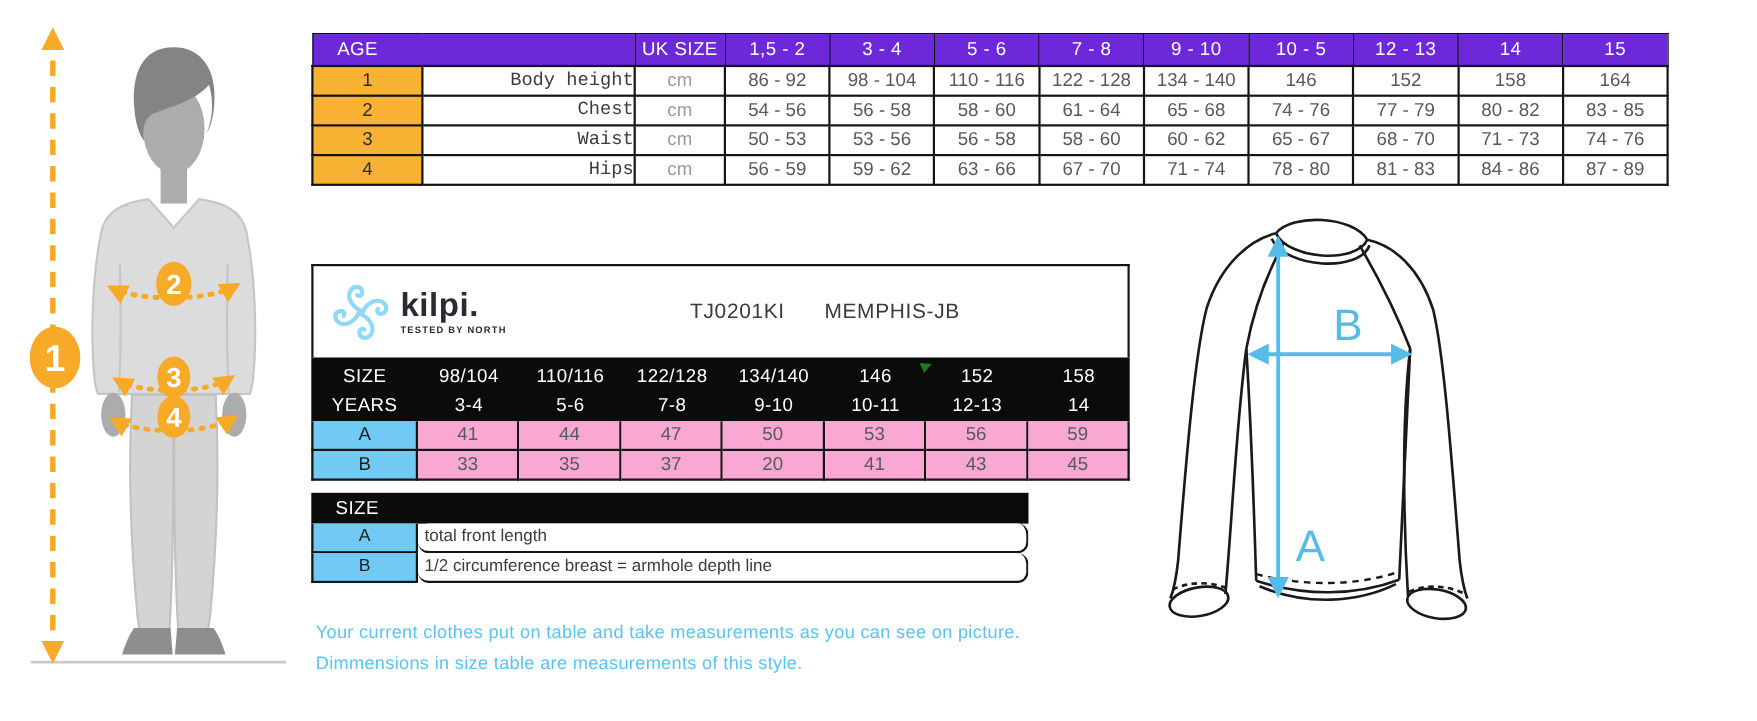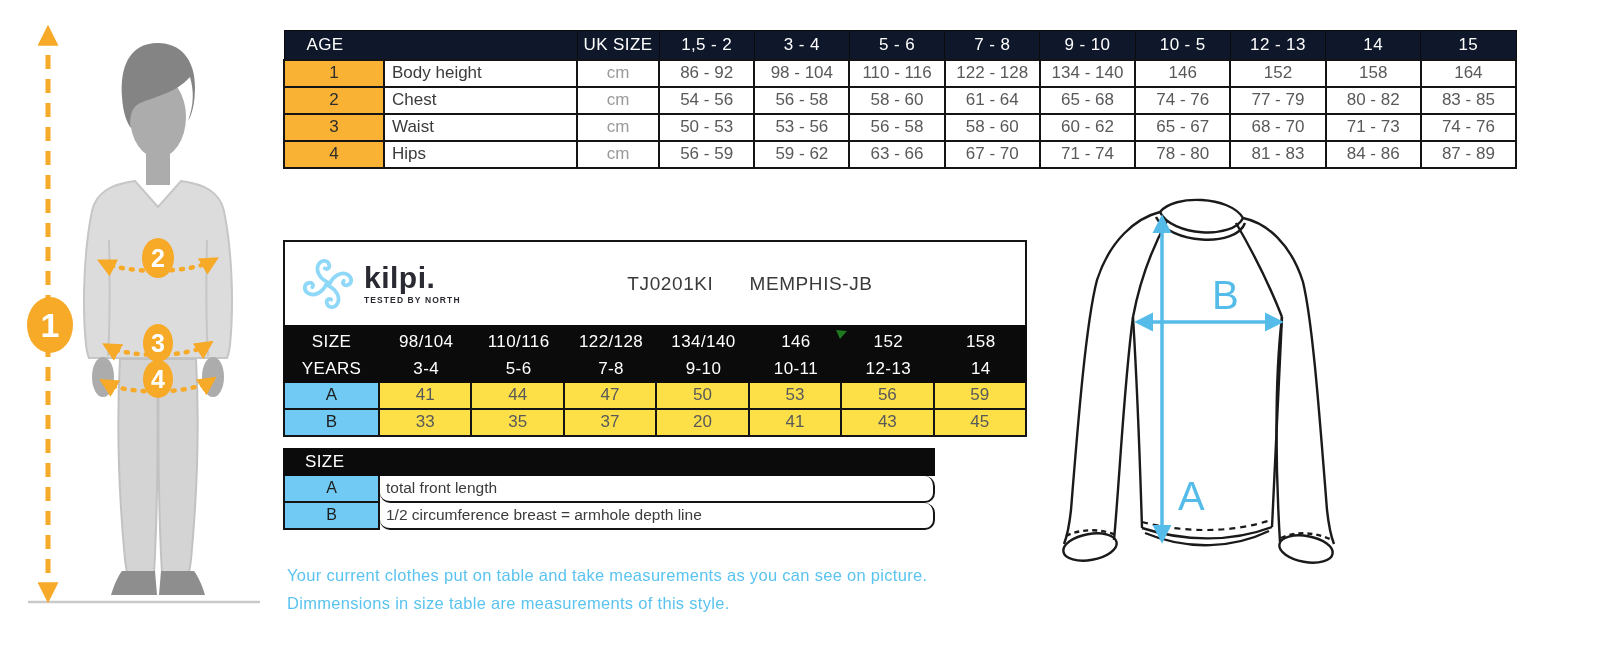--- a/index.html
+++ b/index.html
@@ -3,46 +3,46 @@
 <meta charset="utf-8">
 <style>
   * { box-sizing: border-box; margin: 0; padding: 0; }
   html,body { background:#fff; }
   body { font-family: "Liberation Sans", sans-serif; }
   .canvas { position: relative; width: 1597px; height: 655px; background:#fff; overflow: hidden; }
 
   
   .age-table { position:absolute; left:283px; top:30px; width:1234px;
     border-collapse:collapse; table-layout:fixed; }
-  .age-table th { background:#0f172a; color:#fff; font-size:17px; font-weight:500;
+  .age-table th { background:#6d28d9; color:#fff; font-size:17px; font-weight:500;
     height:29px; text-align:center; letter-spacing:.4px; border:1px solid #0b0b0b; }
   .age-table th.age-h-left { text-align:left; padding-left:22px; }
   .age-table td { border:2px solid #141414; height:27px; text-align:center;
     font-size:17px; color:#58595b; background:#fff; }
   .age-table td.num-cell { background:#f9b233; color:#2d2d2d; }
-  .age-table td.label-cell { text-align:left; padding-left:7px; color:#3b3b3d; }
+  .age-table td.label-cell { text-align:right; padding-left:7px; color:#3b3b3d;font-family:Liberation Mono, monospace; }
   .age-table td.unit-cell { color:#9a9a9a; }
 
   
   .mid-table { position:absolute; left:283px; top:223px; width:744px; }
   .mid-header { height:85px; border:2px solid #141414; border-bottom:none;
     background:#fff; display:flex; align-items:center;margin-top:17px; }
   .logo-block { display:flex; align-items:center; gap:9px; padding-left:16px; width:230px; }
   .logo-text-col { display:flex; flex-direction:column; }
   .logo-word { font-size:30px; font-weight:700; color:#2a2a32; letter-spacing:.5px; line-height:30px; }
   .logo-tagline { font-size:8.5px; font-weight:700; color:#2a2a32; letter-spacing:1.1px; margin-top:2px; }
   .mid-title { flex:1; display:flex; justify-content:center; gap:36px;
     font-size:19px; color:#3a3a3c; letter-spacing:.6px; font-weight:500; padding-right:40px; }
   .band { background:#0b0b0b; color:#fff; }
   .band-row { display:grid; grid-template-columns:97px repeat(7,1fr); }
   .band-row > div { height:28px; line-height:28px; text-align:center; font-size:17px; letter-spacing:.4px; }
   .band-row:first-child > div { height:30px; line-height:34px; }
   .ab-row { display:grid; grid-template-columns:97px repeat(7,1fr); }
   .ab-row > div { height:27px; line-height:24px; text-align:center; font-size:17px;
-    color:#58595b; background:#fde047; border-right:2px solid #141414; border-bottom:2px solid #141414; }
+    color:#58595b; background:#f9a8d4; border-right:2px solid #141414; border-bottom:2px solid #141414; }
   .ab-row > div.ab-label { background:#70caf3; color:#1d1d1f;
     border-left:2px solid #141414; }
 
   
   .legend { position:absolute; left:283px; top:448px; width:652px; }
   .legend-header { background:#0b0b0b; color:#fff; height:28px; line-height:28px;
     font-size:17px; padding-left:22px; letter-spacing:.4px; }
   .legend-row { display:grid; grid-template-columns:97px 1fr; }
   .legend-row > div { height:27px; line-height:24px; border-right:2px solid #141414;
     border-bottom:2px solid #141414; background:#fff; }

